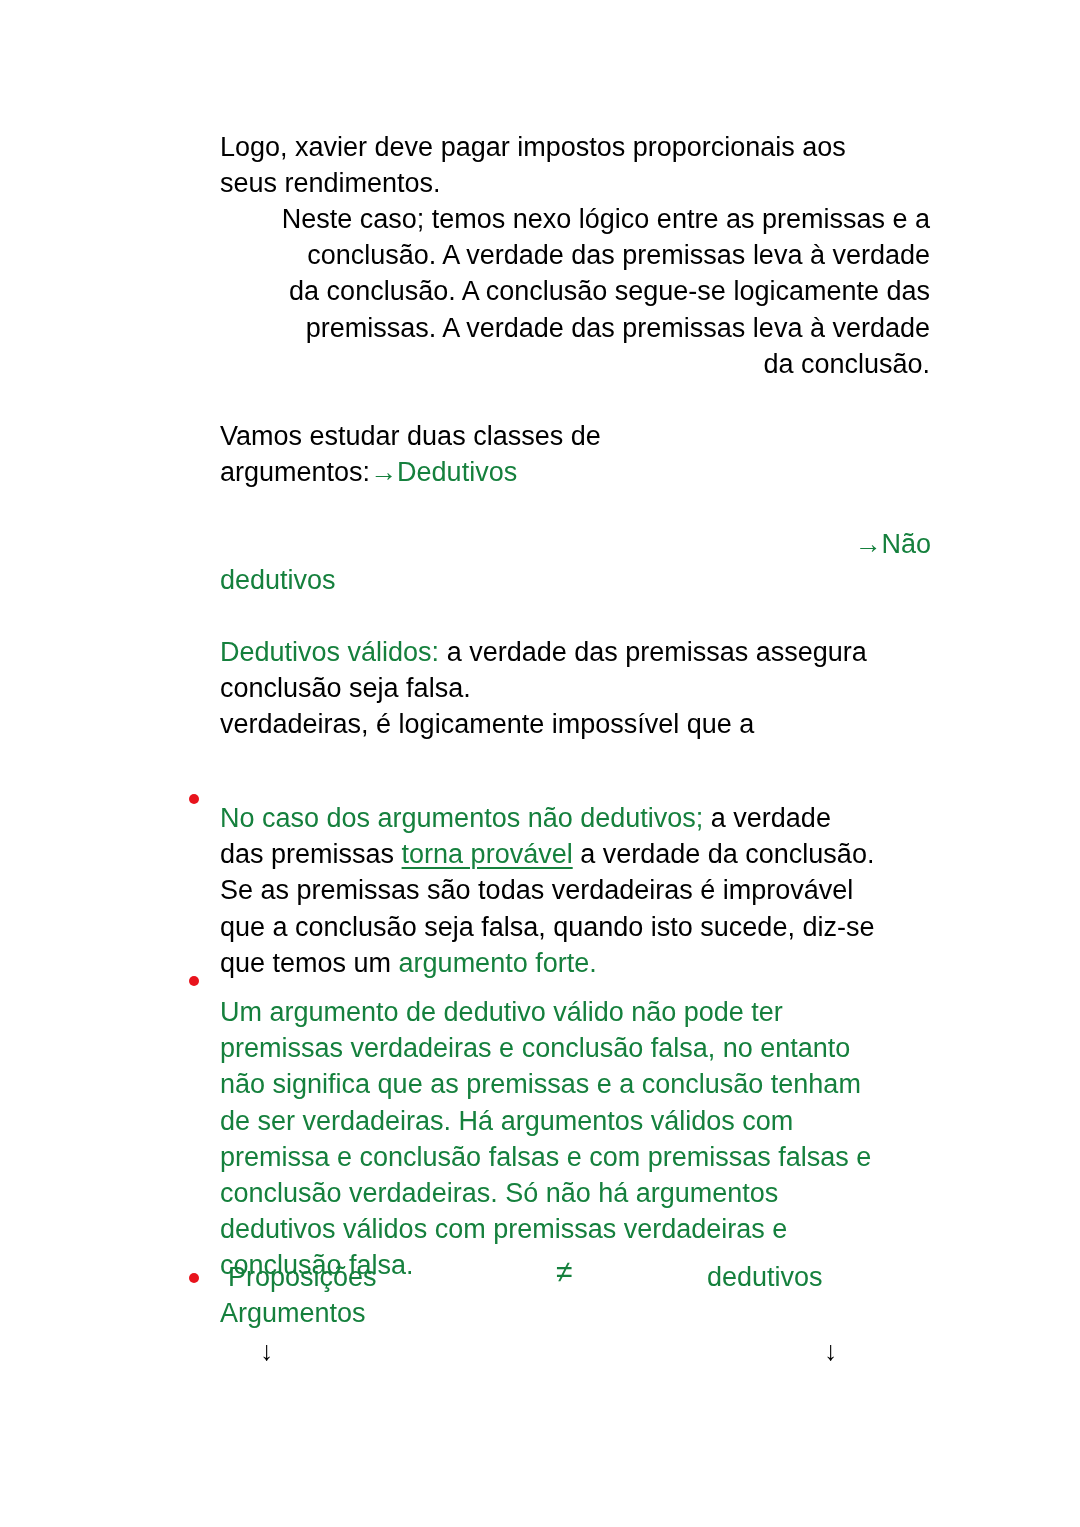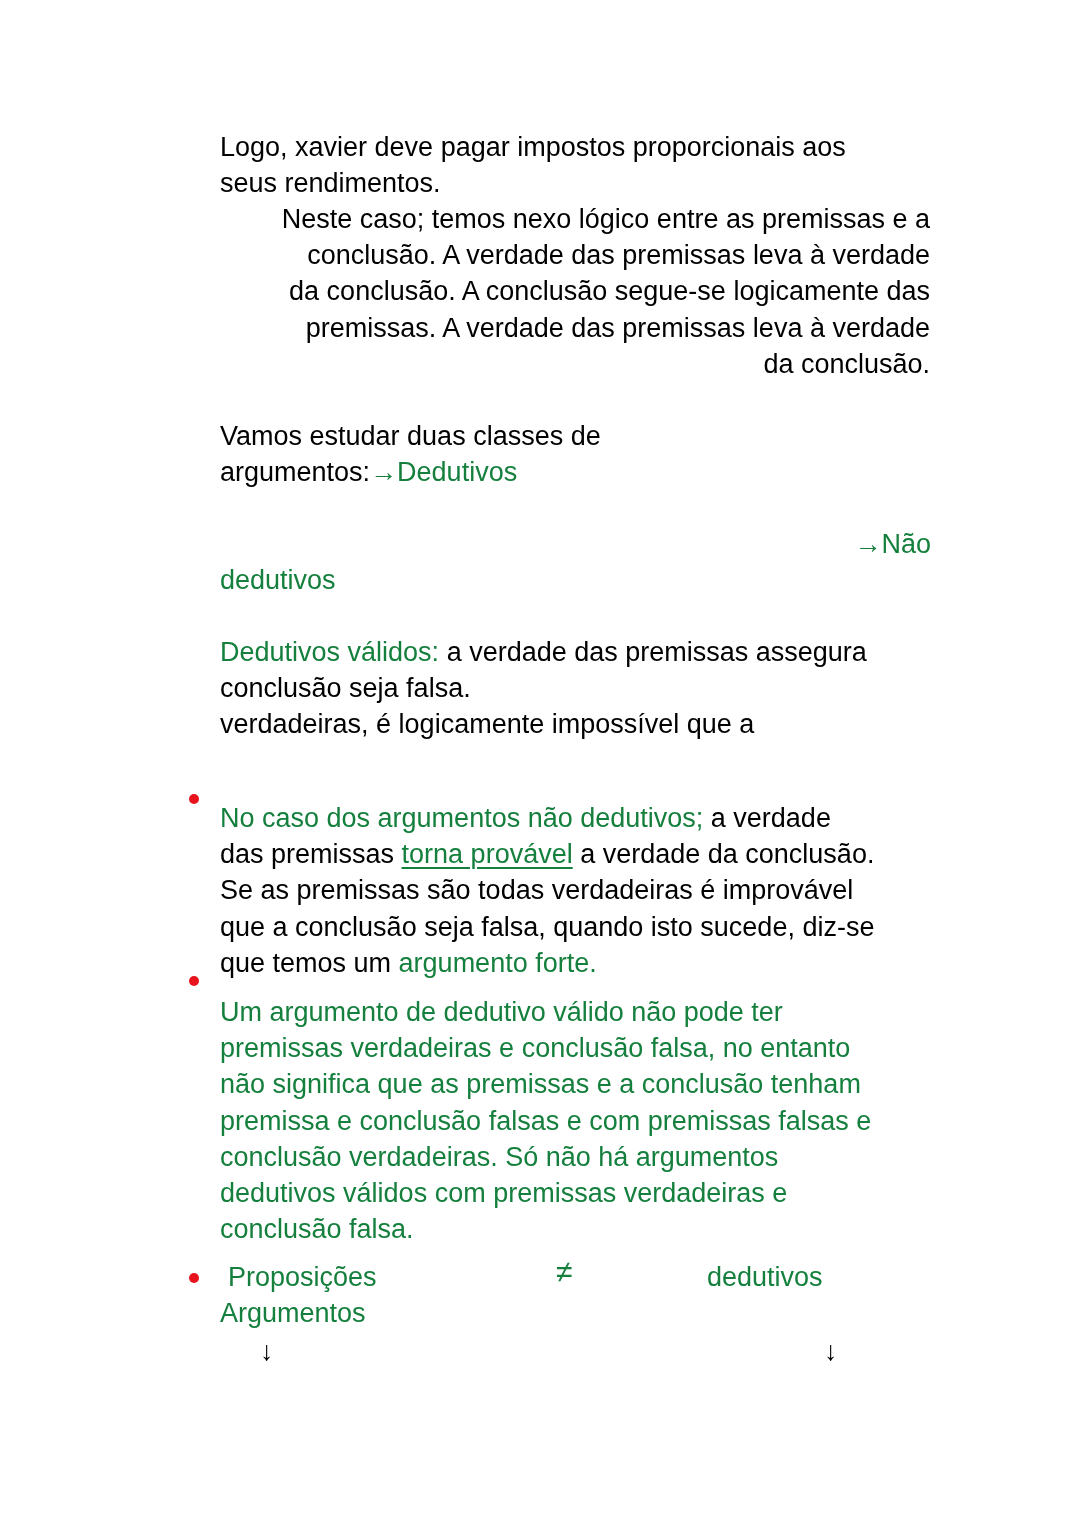--- a/index.html
+++ b/index.html
@@ -96,20 +96,21 @@
     <div>
       <span>que temos um </span><span class="red">argumento forte.</span>
     </div>
   </div>
 
   <div class="bullet" style="top:976px;"></div>
   <div class="block text red" style="top:994px; width:720px;">
     <div>Um argumento de dedutivo válido não pode ter</div>
     <div>premissas verdadeiras e conclusão falsa, no entanto</div>
     <div>não significa que as premissas e a conclusão tenham</div>
+    <div>de ser verdadeiras. Há argumentos válidos com</div>
     <div>premissa e conclusão falsas e com premissas falsas e</div>
     <div>conclusão verdadeiras. Só não há argumentos</div>
     <div>dedutivos válidos com premissas verdadeiras e</div>
     <div>conclusão falsa.</div>
   </div>
 
   <div class="bullet" style="top:1273px;"></div>
   <div class="abs text red" style="top:1259px; left:228px;">Proposições</div>
   <div class="abs text red" style="top:1254px; left:556px; font-size:30px;">≠</div>
   <div class="abs text red" style="top:1259px; left:707px;">dedutivos</div>

